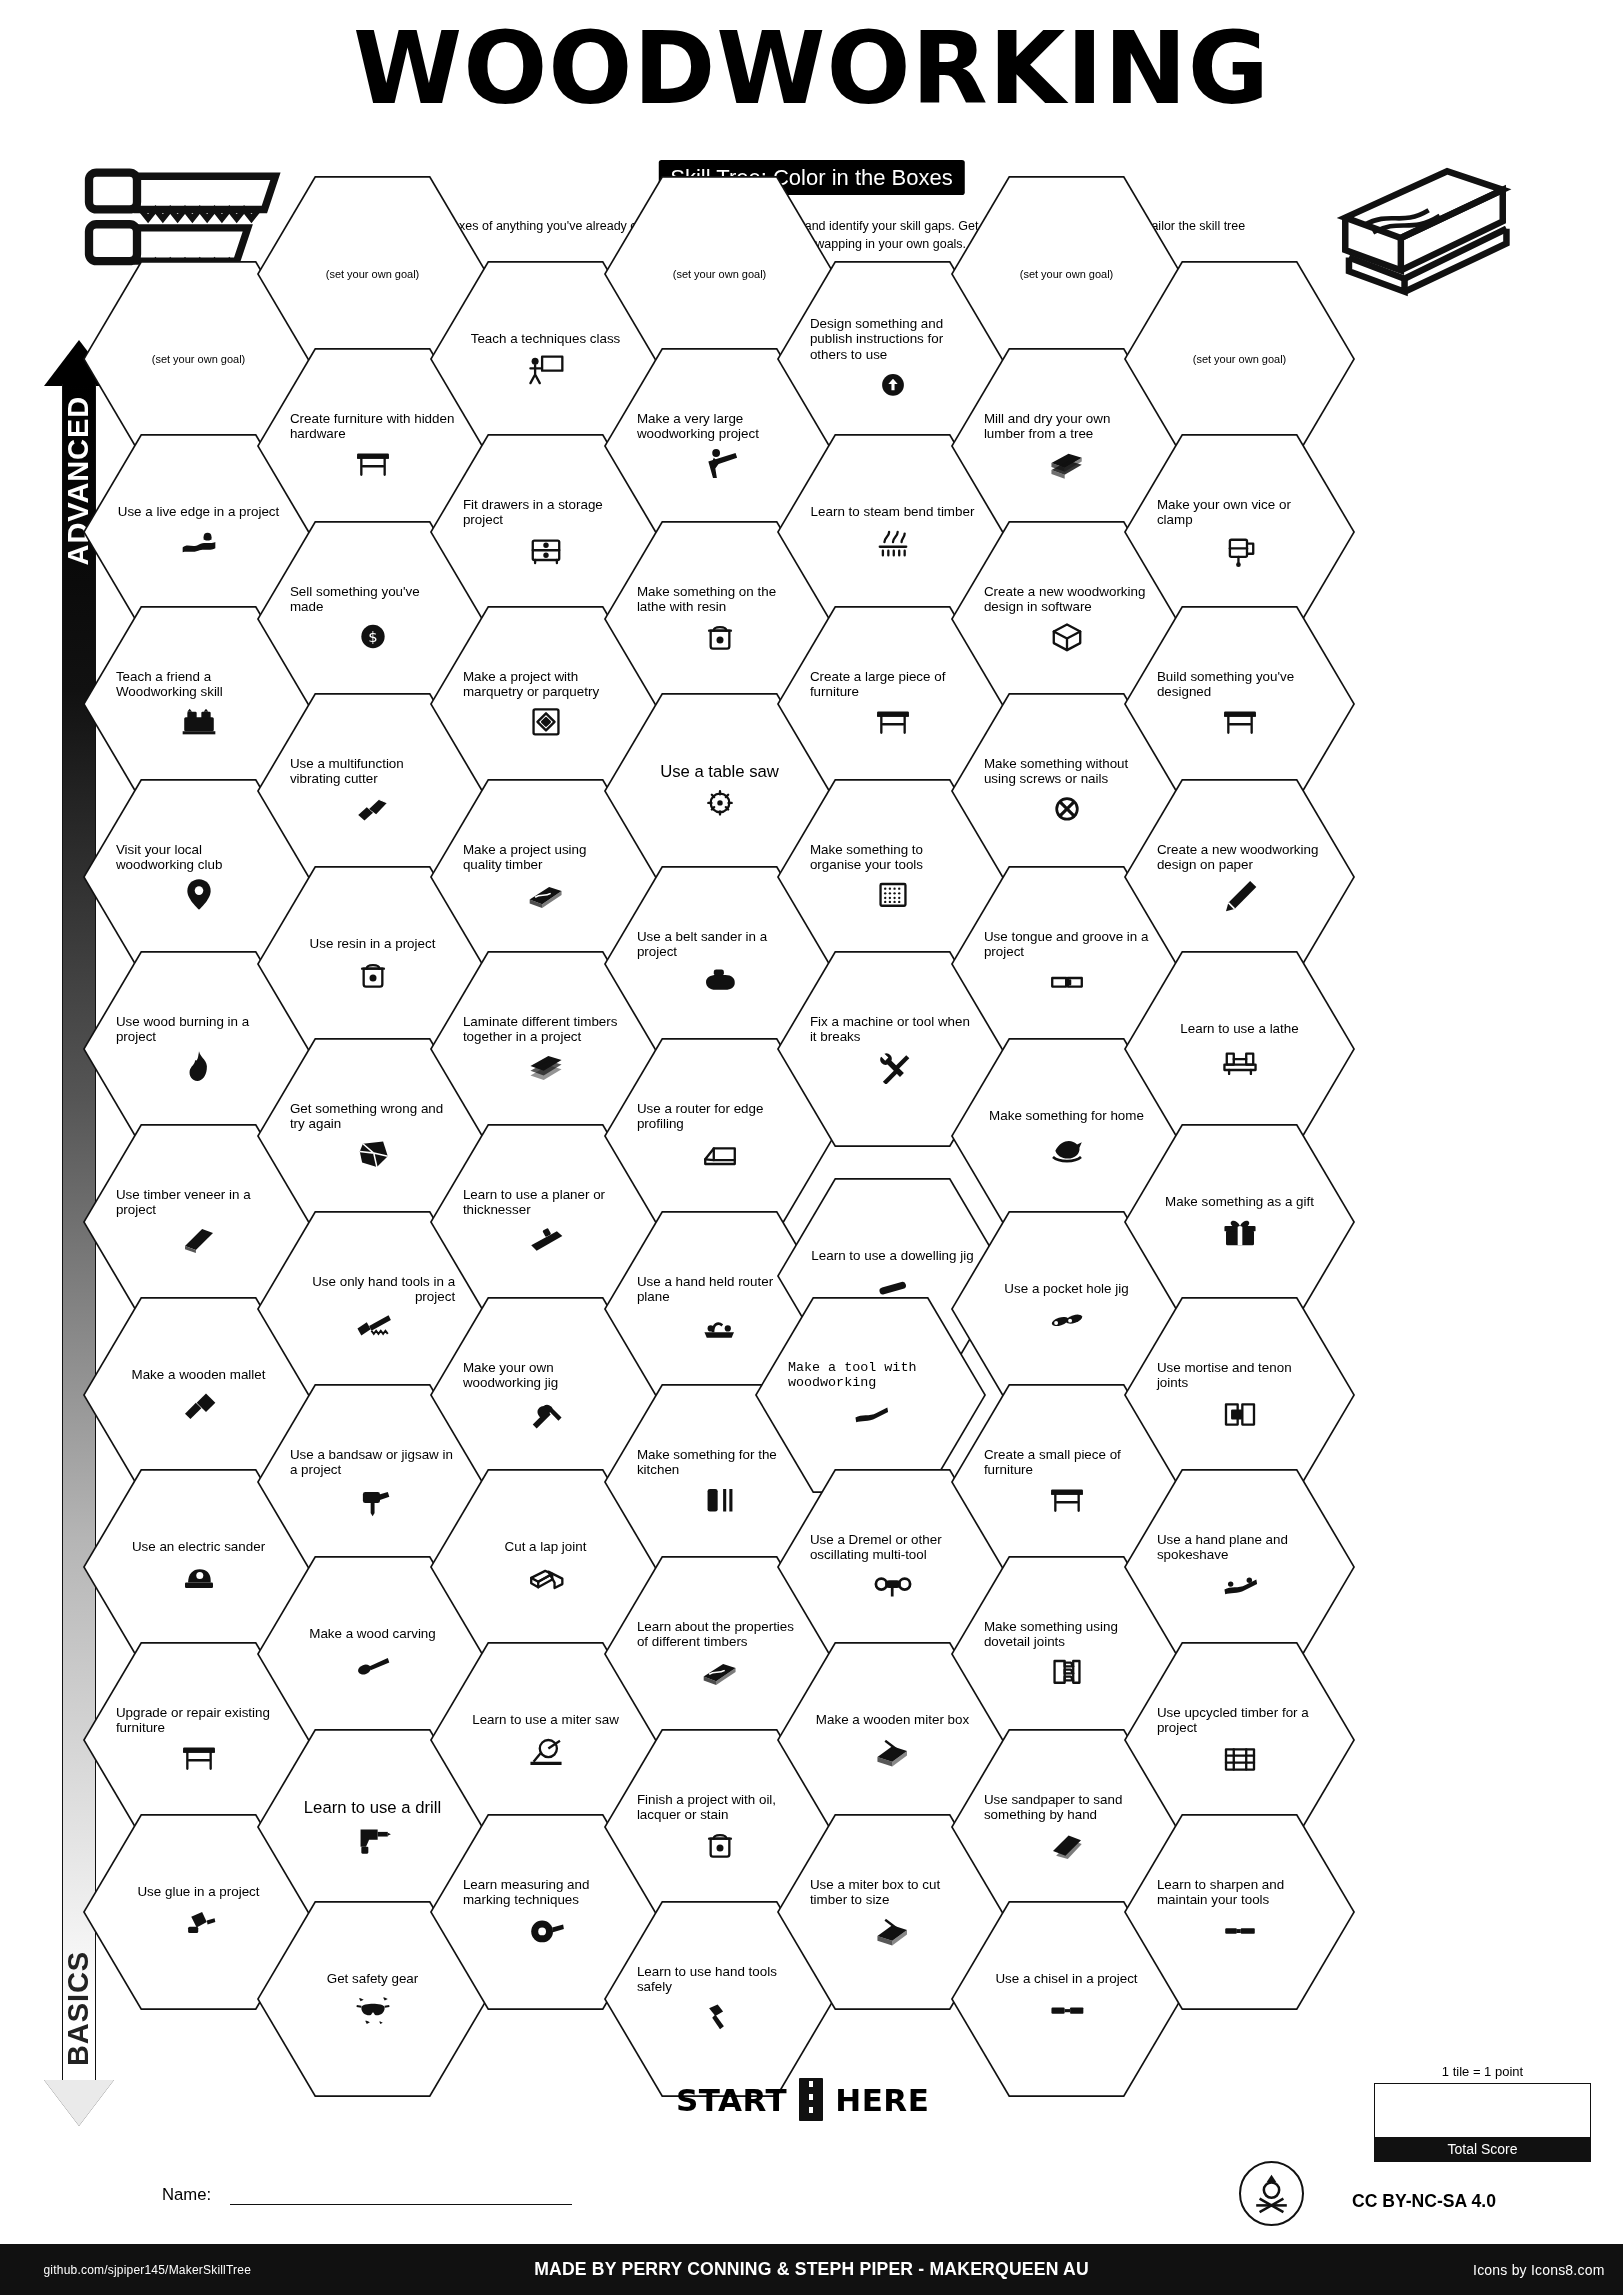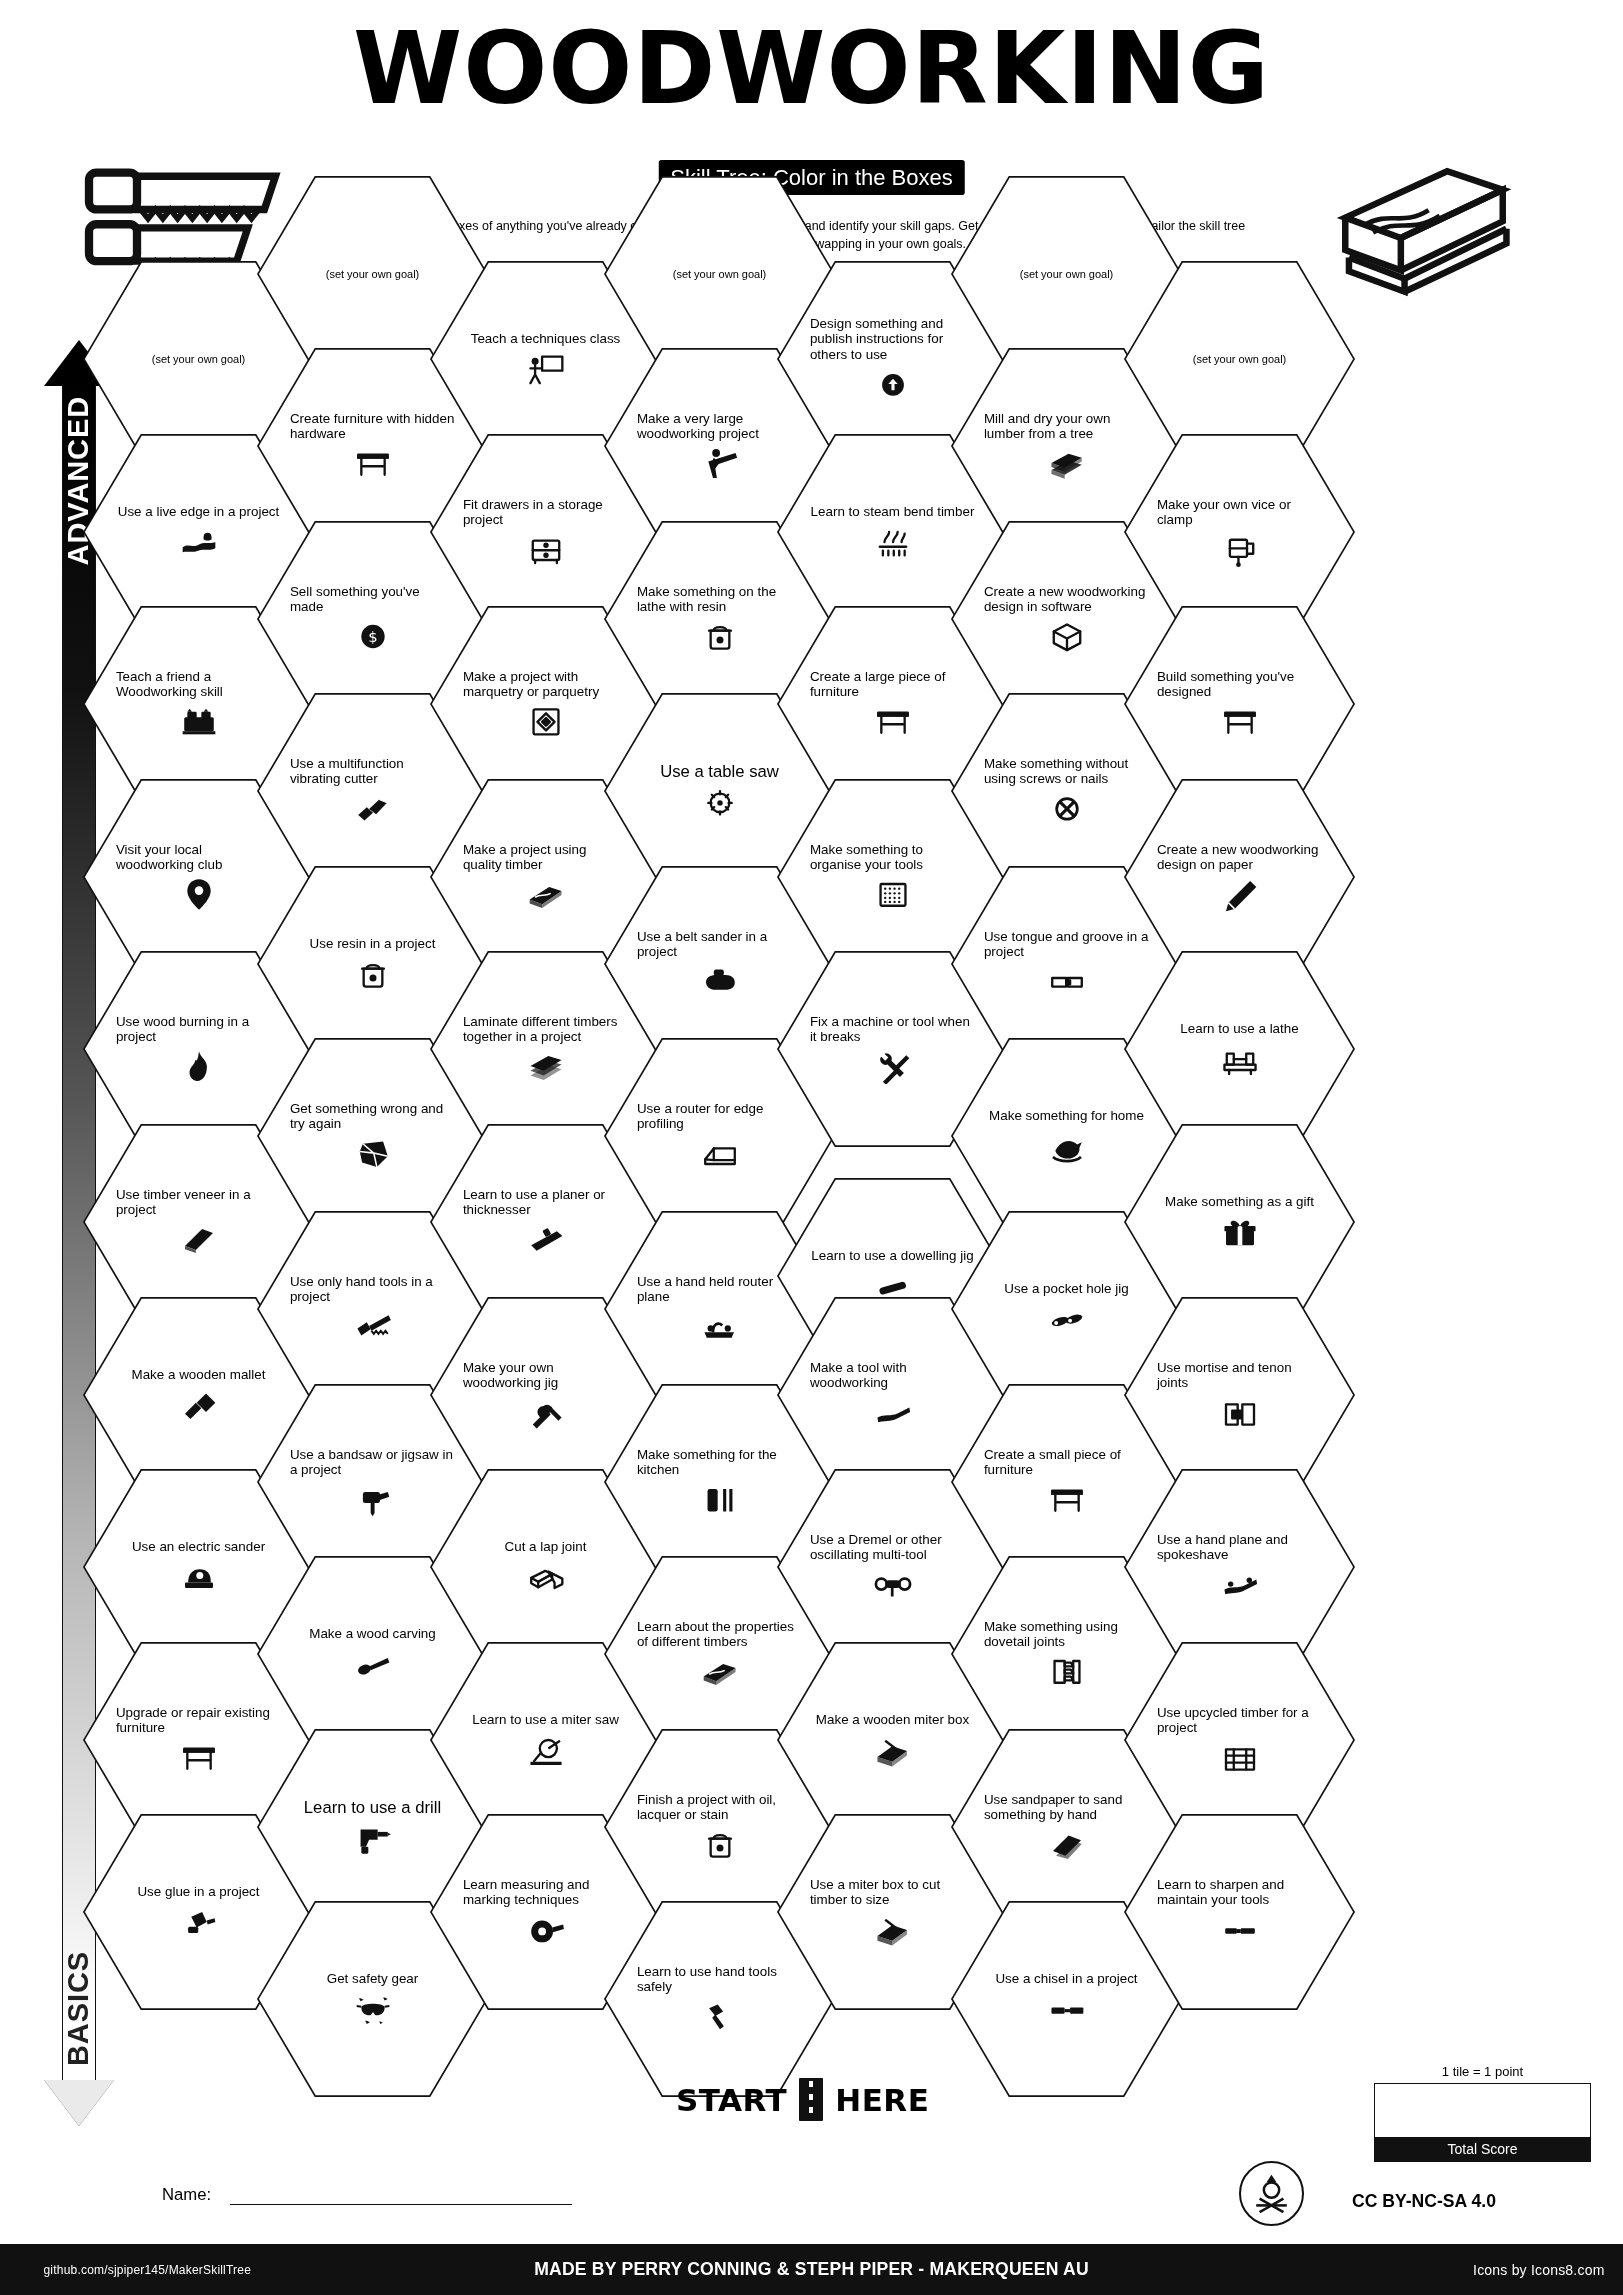--- a/index.html
+++ b/index.html
@@ -391,21 +391,21 @@
       <div class="face">
         <div class="hex-label">Get something wrong and try again</div>
         <div class="hex-icon">
           <svg width="40" height="35" viewBox="0 0 100 90" fill="#111">
             <path d="M24 20 L76 14 L88 52 L60 80 L22 68 L16 40 Z"></path>
             <path d="M24 20 L52 44 L16 40 M52 44 L88 52 M52 44 L60 80" stroke="#fff" stroke-width="4" fill="none"></path>
           </svg>
         </div>
       </div>
     </div>
-    <div class="hexwrap" style="left: 257px; top: 1209px;">
+    <div class="hexwrap" style="left: 257px; top: 1209px; text-align: right;">
       <div class="border"></div>
       <div class="face">
         <div class="hex-label">Use only hand tools in a project</div>
         <div class="hex-icon">
           <svg width="40" height="35" viewBox="0 0 100 90" fill="#111">
             <path d="M10 50 L34 34 L44 52 L20 68 Z"></path>
             <path d="M40 44 L90 16 L96 28 L46 56 Z"></path>
             <path d="M46 56 l6 8 6-8 6 8 6-8 6 8 6-8 6 8" fill="none" stroke="#111" stroke-width="5"></path>
           </svg>
         </div>
@@ -826,21 +826,21 @@
       <div class="border"></div>
       <div class="face">
         <div class="hex-label">Learn to use a dowelling jig</div>
         <div class="hex-icon">
           <svg width="40" height="35" viewBox="0 0 100 90" fill="#111">
             <rect x="14" y="40" width="70" height="18" rx="9" transform="rotate(-16 50 48)"></rect>
           </svg>
         </div>
       </div>
     </div>
-    <div class="hexwrap" style="left: 777px; top: 1295px;">
+    <div class="hexwrap" style="left: 755px; top: 1295px; font-family: Liberation Mono, monospace;">
       <div class="border"></div>
       <div class="face">
         <div class="hex-label">Make a tool with woodworking</div>
         <div class="hex-icon">
           <svg width="40" height="35" viewBox="0 0 100 90" fill="#111">
             <path d="M10 58 C26 48 46 56 64 46 L92 32 L94 44 L62 60 C44 70 24 66 12 70 Z"></path>
           </svg>
         </div>
       </div>
     </div>

